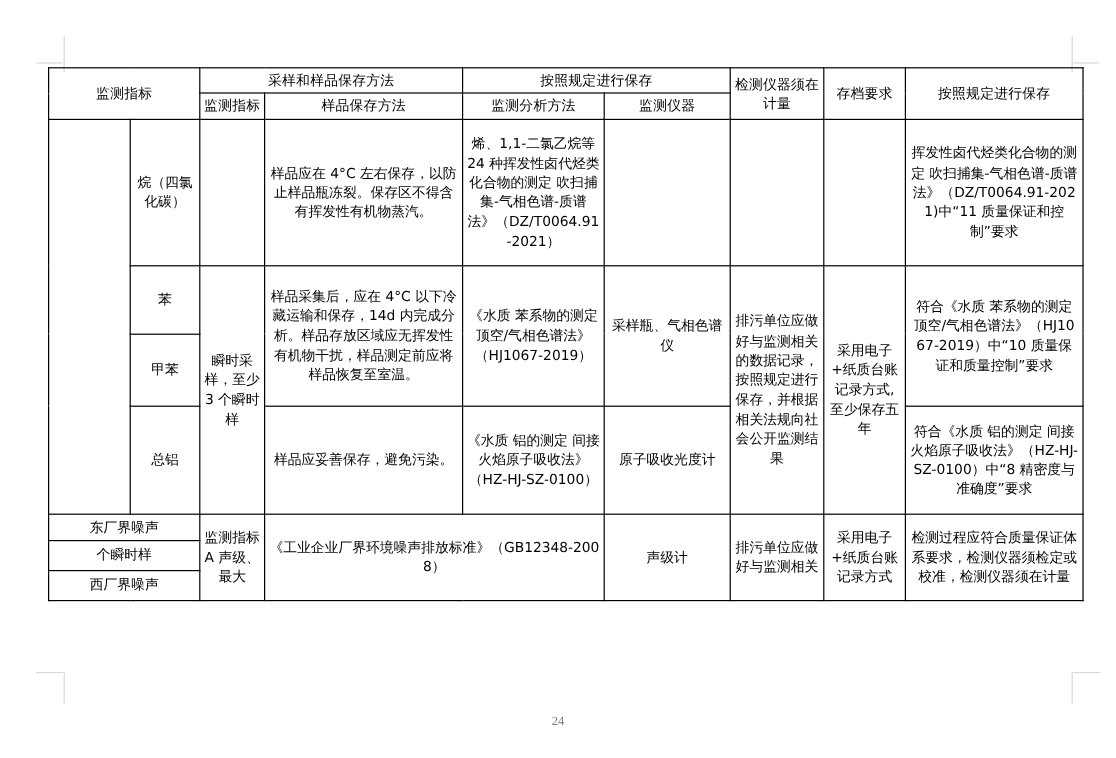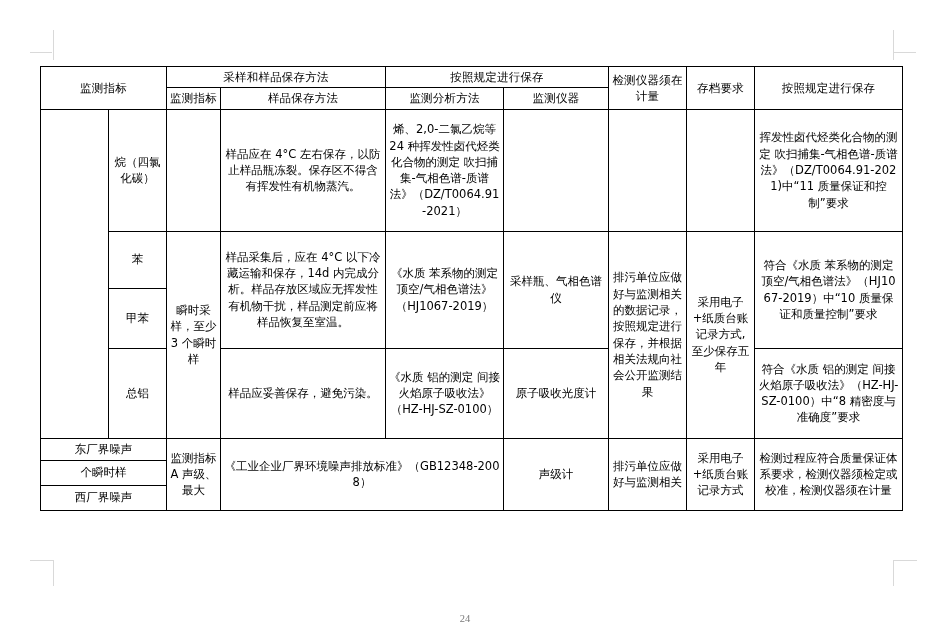--- a/index.html
+++ b/index.html
@@ -10,21 +10,21 @@
     position:relative;
     overflow:hidden;
   }
   
   .guide{position:absolute;background:#d9d9d9;}
   .g-v{width:1px;}
   .g-h{height:1px;}
 
   #page{
     position:absolute;
-    left:40px; top:66px;
+    left:40px; top:56px;
     width:862px;
   }
 
   table.tbl{
     border-collapse:collapse;
     width:862px;
     table-layout:fixed;
   }
   table.tbl td, table.tbl th{
     border:1px solid #000000;
@@ -50,21 +50,20 @@
   td.empty{padding:0;}
 
   .pagenum{
     position:absolute;
     left:0;right:0;
     top:596px;
     text-align:center;
     font-size:10.5px;
     color:#7a7a7a;
     font-family:"Liberation Serif",serif;
-    margin-top:17px;
   }
 </style>
 </head>
 <body>
 
 <div class="guide g-v" style="left:53px;  top:30px;  height:30px;"></div>
 <div class="guide g-h" style="left:30px;  top:52px;  width:22px;"></div>
 <div class="guide g-v" style="left:893px; top:30px;  height:30px;"></div>
 <div class="guide g-h" style="left:894px; top:52px;  width:22px;"></div>
 <div class="guide g-v" style="left:53px;  top:560px; height:26px;"></div>
@@ -104,21 +103,21 @@
       </tr>
     </thead>
 
     <tbody>
 
       <tr style="height:122px;">
         <td class="empty" rowspan="4"></td>
         <td class="cellbody">烷（四氯化碳）</td>
         <td class="empty"></td>
         <td class="cellbody just">样品应在 4°C 左右保存，以防止样品瓶冻裂。保存区不得含有挥发性有机物蒸汽。</td>
-        <td class="cellbody just">烯、2,0-二氯乙烷等 24 种挥发性卤代烃类化合物的测定 吹扫捕集-气相色谱-质谱法》（DZ/T0064.91-2021）</td>
+        <td class="cellbody just">烯、1,1-二氯乙烷等 24 种挥发性卤代烃类化合物的测定 吹扫捕集-气相色谱-质谱法》（DZ/T0064.91-2021）</td>
         <td class="empty"></td>
         <td class="empty"></td>
         <td class="empty"></td>
         <td class="cellbody just">挥发性卤代烃类化合物的测定 吹扫捕集-气相色谱-质谱法》（DZ/T0064.91-2021)中“11 质量保证和控制”要求</td>
       </tr>
 
       <tr style="height:57px;">
         <td class="cellbody">苯</td>
         <td class="cellbody just" rowspan="3">瞬时采样，至少 3 个瞬时样</td>
         <td class="cellbody just" rowspan="2">样品采集后，应在 4°C 以下冷藏运输和保存，14d 内完成分析。样品存放区域应无挥发性有机物干扰，样品测定前应将样品恢复至室温。</td>

